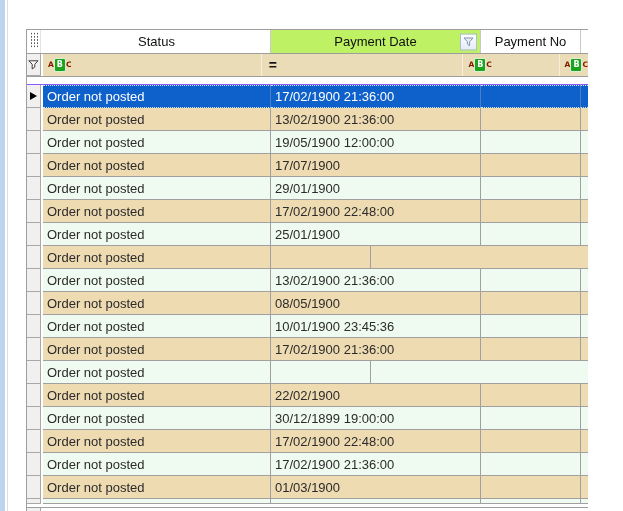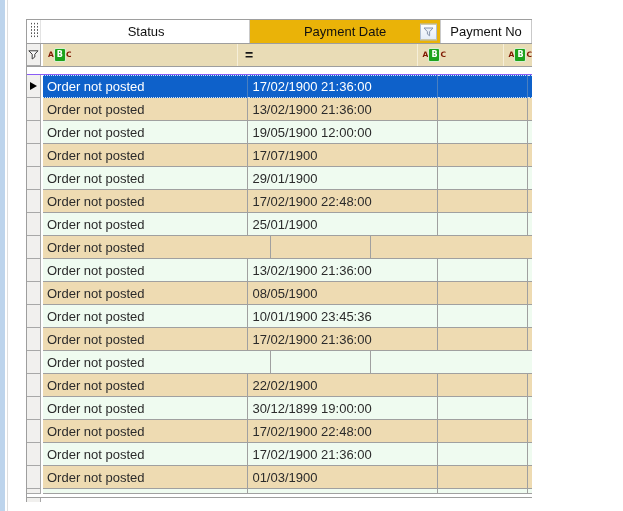--- a/index.html
+++ b/index.html
@@ -1,35 +1,35 @@
 <!DOCTYPE html>
 <html><head>
 <meta charset="utf-8">
 <style>
   html,body{margin:0;padding:0}
   body{width:623px;height:511px;overflow:hidden;position:relative;background:#fff;
        font-family:"Liberation Sans",sans-serif;}
   .side-strip{position:absolute;left:0;top:0;width:5px;height:511px;background:#bdd4ec}
   .side-line{position:absolute;left:7px;top:0;width:1px;height:511px;background:#dedede}
 
-  .grid{position:absolute;left:26px;top:19px;width:506px;border-left:1px solid #9e9e9e;box-sizing:border-box}
+  .grid{position:absolute;left:26px;top:29px;width:562px;border-left:1px solid #9e9e9e;box-sizing:border-box}
   .row{display:flex;width:100%;box-sizing:border-box}
 
   
   .hdr{height:25px;border-top:1px solid #9e9e9e;border-bottom:1px solid #9e9e9e;background:#fff;align-items:stretch}
   .ind{width:14px;min-width:14px;margin-right:2px;box-sizing:border-box}
   .hdr .ind{background:#fff;border-right:1px solid #e3e3e3;padding-top:2px}
   .grip-icon{width:9px;height:16px;margin-left:3px;
      background-image:radial-gradient(circle,#555 34%,transparent 36%);
      background-size:3px 3.2px}
   .hcell{position:relative;display:flex;align-items:center;justify-content:center;
      font-size:13px;color:#101010;border-right:1px solid #c9c9c9;box-sizing:border-box;background:#fff;white-space:nowrap}
   .c-status{width:228px}.c-date{width:210px}.c-no{width:100px}
   .c-extra{flex:1;border-right:none}
-  .hl{background:#eab308}
+  .hl{background:#bef264}
   .fbtn{position:absolute;right:3px;top:50%;transform:translateY(-50%);width:17px;height:17px;
      border:1px solid #aebdd2;background:linear-gradient(#fdfdfe,#e4edf8);padding:0;margin:0;
      display:flex;align-items:center;justify-content:center;cursor:pointer}
 
   
   .frow{height:23px;border-bottom:1px solid #9e9e9e;align-items:stretch}
   .frow .ind{background:#f1f0ee;border-right:1px solid #a8a8a8;border-bottom:1px solid #a8a8a8;
      display:flex;align-items:center;justify-content:center}
   .fc{background:#e9dcb6;border-right:1px solid #f6efd9;display:flex;align-items:center;
      padding-left:5px;box-sizing:border-box}

